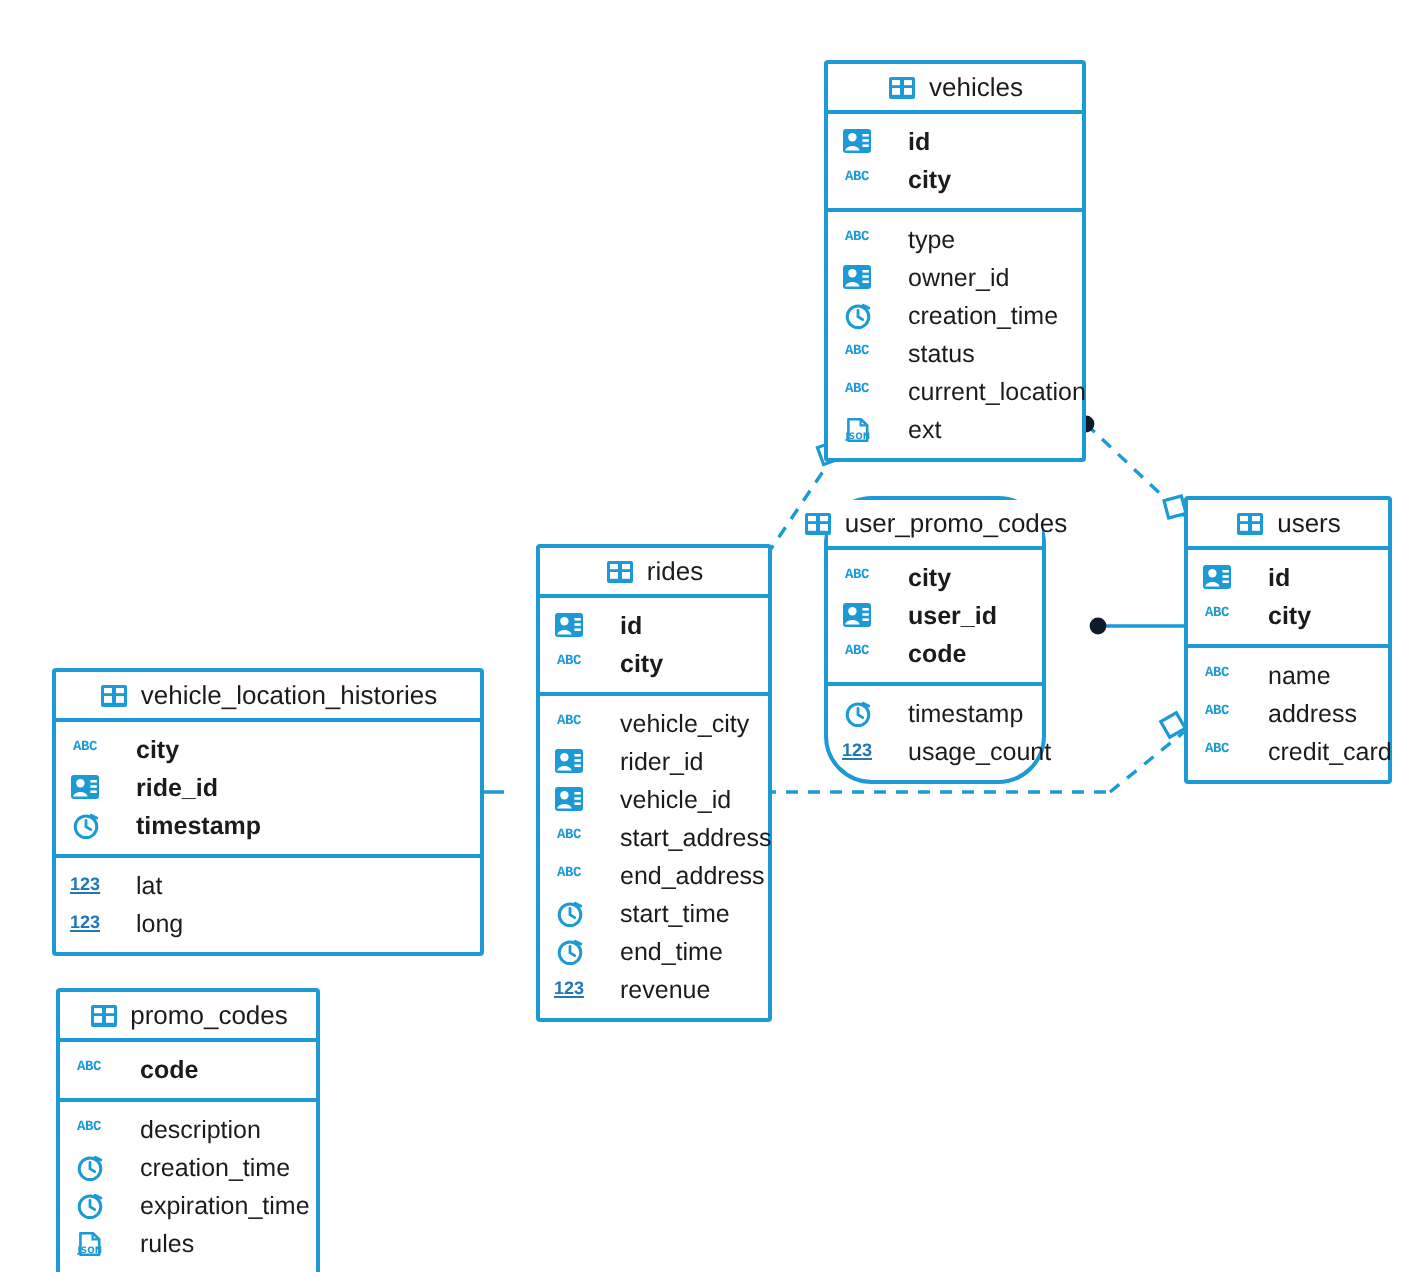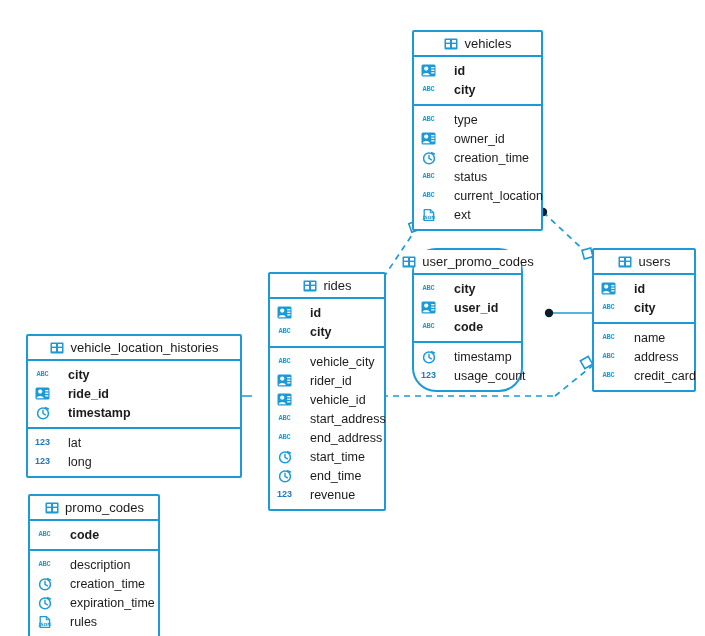--- a/index.html
+++ b/index.html
@@ -88,20 +88,21 @@
     color: #1b9ad6;
     letter-spacing: -0.2px;
     line-height: 1;
   }
   .num-icon {
     font-family: "Liberation Sans", sans-serif;
     font-size: 9px;
     font-weight: bold;
     color: #2278b5;
     line-height: 1;
+    text-decoration: underline;
   }
 </style>
 </head>
 <body>
 
 <div id="canvas">
 
   <svg id="edges" viewBox="0 0 705 636" width="705" height="636">
 
     <g>

